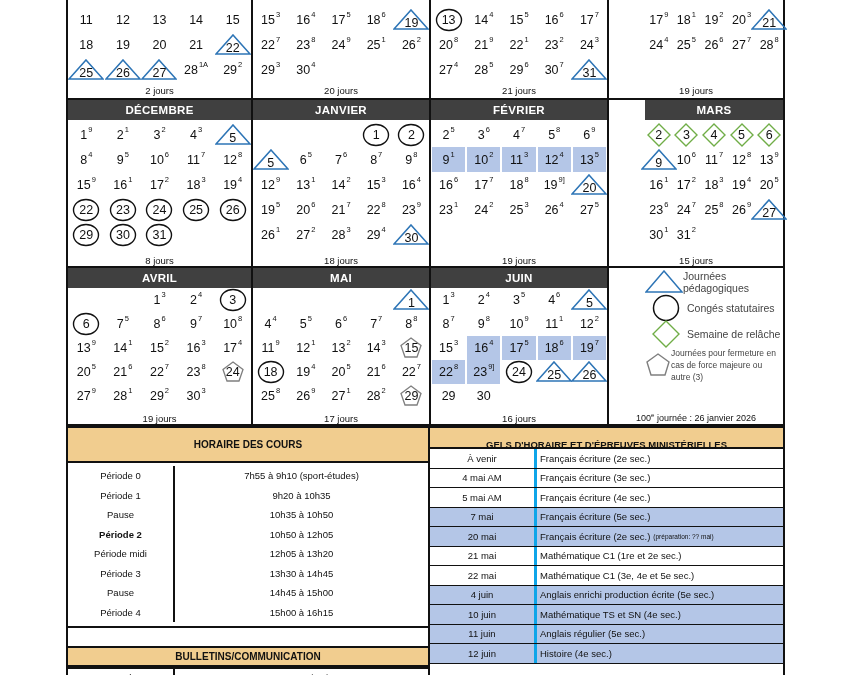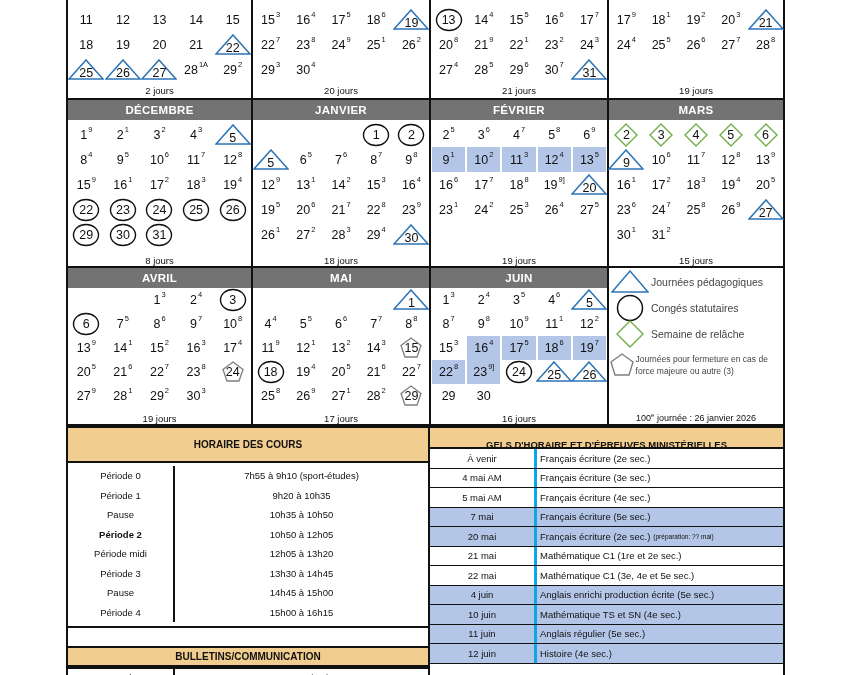--- a/index.html
+++ b/index.html
@@ -2,24 +2,24 @@
 <html><head>
 <meta charset="utf-8">
 <style>
   * { box-sizing: border-box; margin: 0; padding: 0; }
   html, body { width: 850px; height: 675px; overflow: hidden; background: #ffffff; }
   body { font-family: "Liberation Sans", sans-serif; color: #111; position: relative; }
 
   .page { position: absolute; left: 66px; top: 0; width: 719px; height: 675px; }
   .grid-row { position: absolute; left: 0; width: 719px; display: flex; }
   .month { position: relative; border-left: 2px solid #111; height: 100%; }
-  .month.last { border-right: 2px solid #111; }
+  .month.last { border-right: 2px solid #111; padding-left: 36px; }
   .m0 { width: 185px; } .m1 { width: 178px; } .m2 { width: 178px; } .m3 { width: 178px; }
 
-  .month-head { height: 20px; background: #737373; color: #fff; font-weight: bold; font-size: 11.5px;
+  .month-head { height: 20px; background: #404040; color: #fff; font-weight: bold; font-size: 11.5px;
     text-align: center; line-height: 20px; letter-spacing: 0.3px; }
   .weeks { position: relative; }
   .week { display: flex; height: 25px; align-items: center; }
   .day { flex: 1; height: 100%; display: flex; align-items: center; justify-content: center; position: relative;
     font-size: 12.5px; margin: 0 1px; }
   .day sup { font-size: 7.5px; position: relative; top: -2px; margin-left: 1px; }
   .day.hl { background: #b4c6e7; }
   .day.empty { }
   .mark { position: absolute; left: 50%; top: 50%; transform: translate(-50%, -50%); pointer-events: none; }
   .day .num { position: relative; z-index: 2; }

